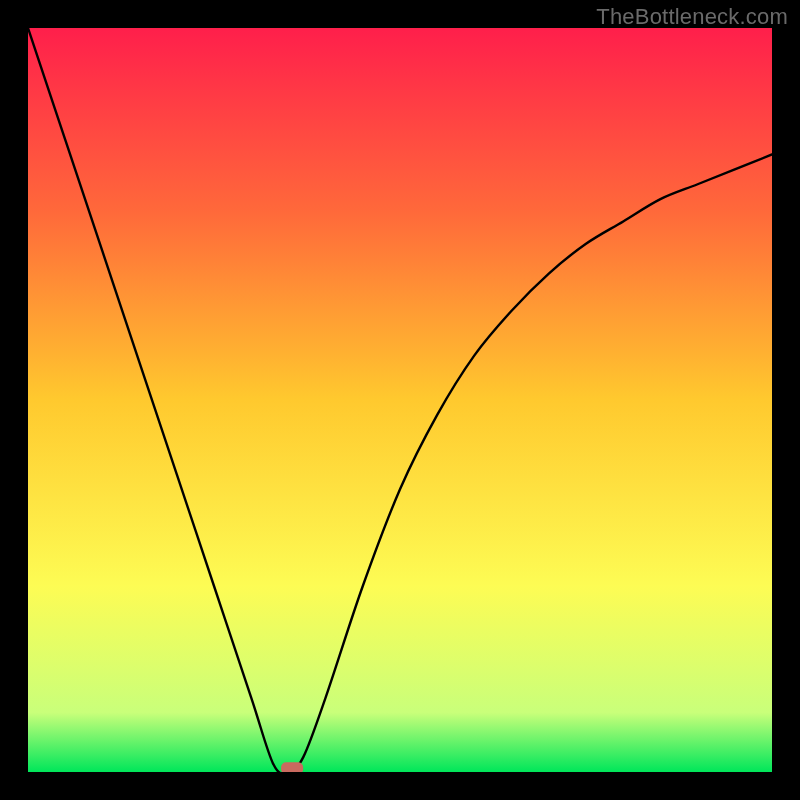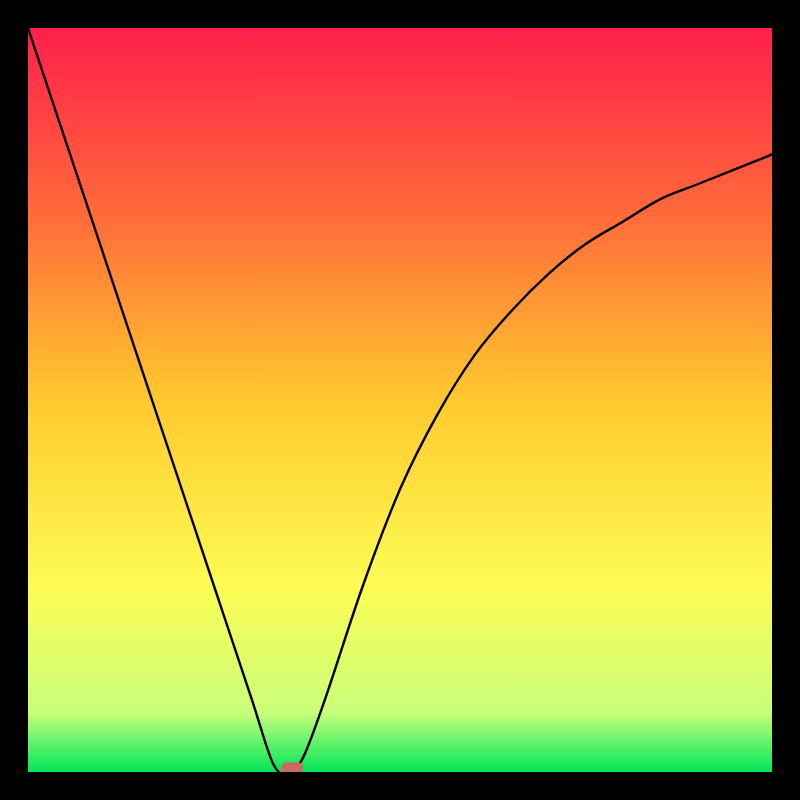--- a/index.html
+++ b/index.html
@@ -33,20 +33,21 @@
     font-weight: 500;
     letter-spacing: 0.2px;
     user-select: none;
   }
   svg { display: block; }
 </style>
 </head>
 <body>
 
 <div class="frame">
+  <div class="watermark">TheBottleneck.com</div>
   <div class="plot">
     <svg id="chart-svg" width="744" height="744" viewBox="0 0 744 744" preserveAspectRatio="none">
       <defs>
         <linearGradient id="bg-grad" x1="0" y1="0" x2="0" y2="1">
             <stop offset="0%" stop-color="#ff1f4b"></stop>
             <stop offset="25%" stop-color="#ff6a3a"></stop>
             <stop offset="50%" stop-color="#ffc92e"></stop>
             <stop offset="75%" stop-color="#fdfc54"></stop>
             <stop offset="92%" stop-color="#c9ff7a"></stop>
             <stop offset="100%" stop-color="#00e65a"></stop>

